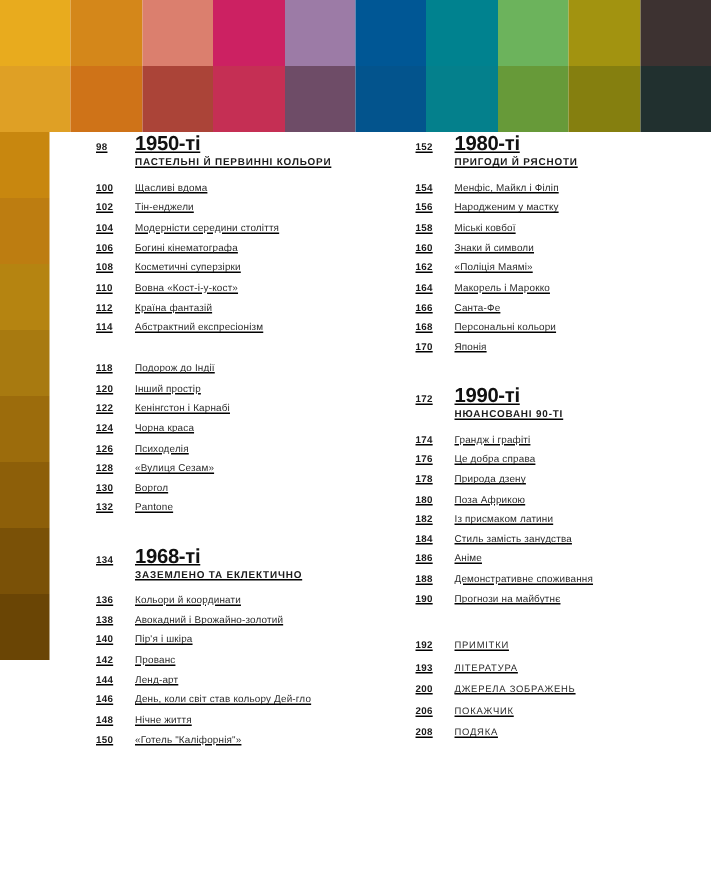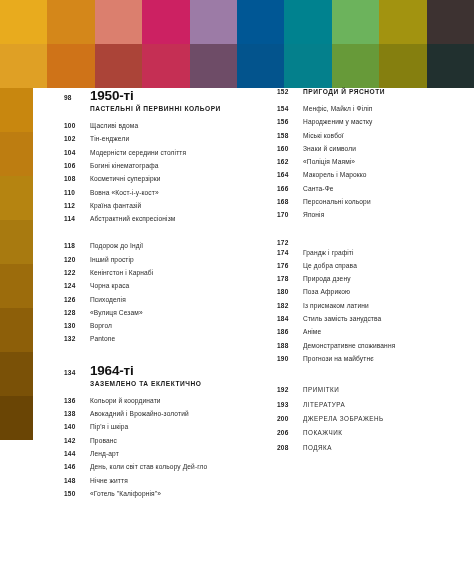--- a/index.html
+++ b/index.html
@@ -43,20 +43,21 @@
     position: absolute;
     left: 0;
     top: 0;
     width: 441px;
     height: 492px;
     display: flex;
   }
   .column {
     width: 188px;
     flex: 0 0 188px;
+    text-decoration: underline;
   }
   .column.left { margin-left: 31px; }
   .column.right { margin-left: 25px; }
 
   
   .section { margin-bottom: 14px; }
   .section-head {
     display: flex;
     align-items: baseline;
     margin-bottom: 3px;
@@ -307,21 +308,21 @@
                 <li class="entry">
                   <span class="pnum">132</span>
                   <span class="etitle">Pantone</span>
                 </li>
               </ul>
             </div>
             <div class="section">
               <div class="section-head">
                 <div class="pnum">134</div>
                 <div class="head-text">
-                  <div class="decade">1964-ті</div>
+                  <div class="decade">1968-ті</div>
                   <div class="subtitle">Заземлено та еклектично</div>
                 </div>
               </div>
               <ul class="entries">
                 <li class="entry">
                   <span class="pnum">136</span>
                   <span class="etitle">Кольори й координати</span>
                 </li>
                 <li class="entry">
                   <span class="pnum">138</span>
@@ -355,20 +356,21 @@
             </div>
           </div>
       </div>
 
       <div class="column right">
         <div id="right-sections">
             <div class="section">
               <div class="section-head">
                 <div class="pnum">152</div>
                 <div class="head-text">
+                  <div class="decade">1980-ті</div>
                   <div class="subtitle">Пригоди й рясноти</div>
                 </div>
               </div>
               <ul class="entries">
                 <li class="entry">
                   <span class="pnum">154</span>
                   <span class="etitle">Менфіс, Майкл і Філіп</span>
                 </li>
                 <li class="entry">
                   <span class="pnum">156</span>
@@ -400,20 +402,24 @@
                 </li>
                 <li class="entry">
                   <span class="pnum">170</span>
                   <span class="etitle">Японія</span>
                 </li>
               </ul>
             </div>
             <div class="section">
               <div class="section-head">
                 <div class="pnum">172</div>
+                <div class="head-text">
+                  <div class="decade">1990-ті</div>
+                  <div class="subtitle">Нюансовані 90-ті</div>
+                </div>
               </div>
               <ul class="entries">
                 <li class="entry">
                   <span class="pnum">174</span>
                   <span class="etitle">Грандж і графіті</span>
                 </li>
                 <li class="entry">
                   <span class="pnum">176</span>
                   <span class="etitle">Це добра справа</span>
                 </li>

